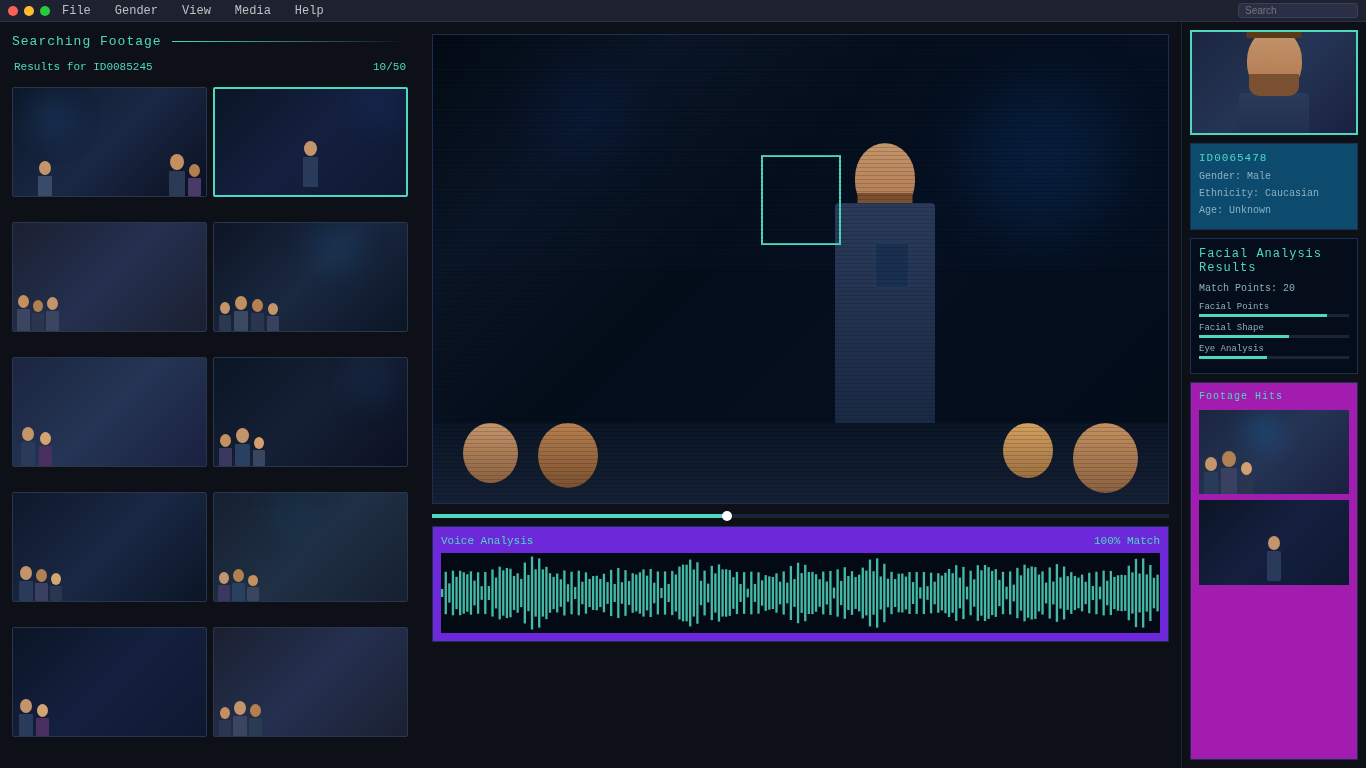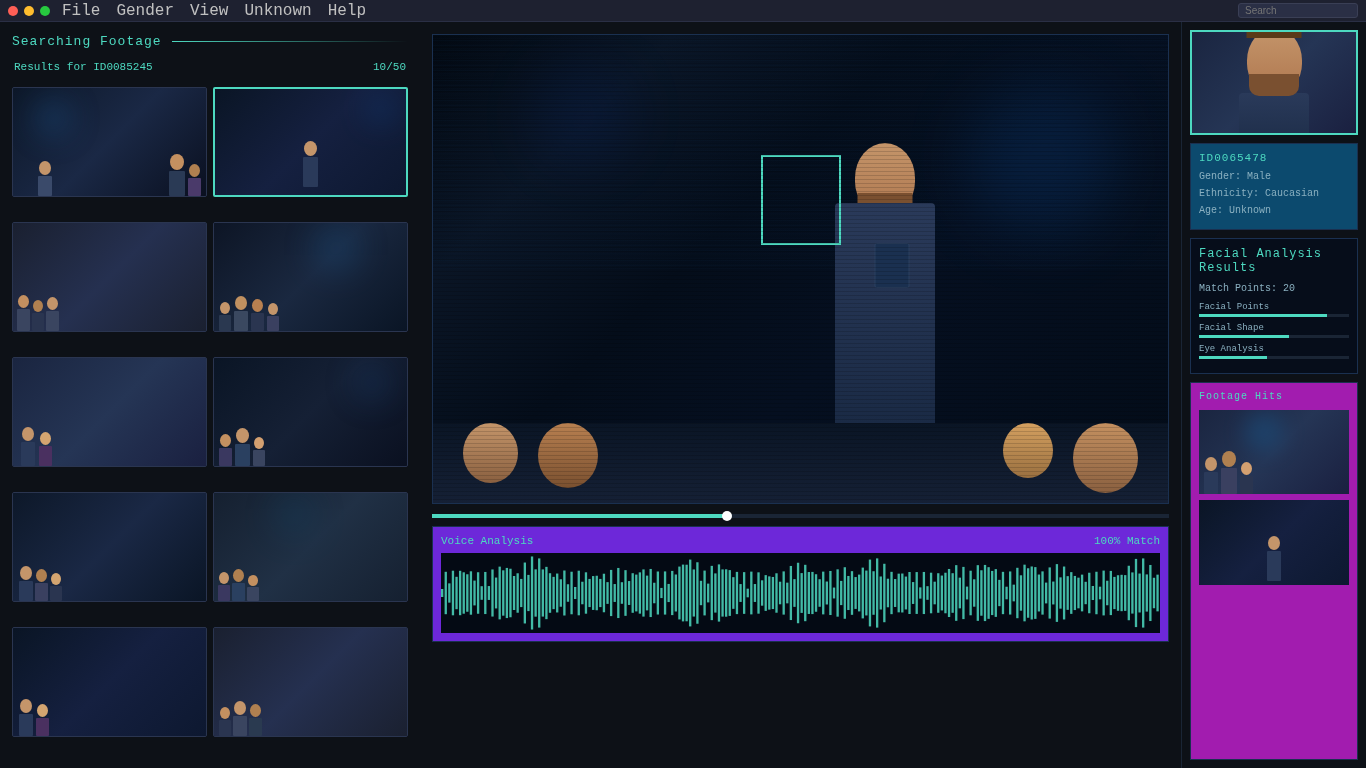--- a/index.html
+++ b/index.html
@@ -35,23 +35,23 @@
       width: 10px;
       height: 10px;
       border-radius: 50%;
     }
     .tl-red { background: #ff5f56; }
     .tl-yellow { background: #ffbd2e; }
     .tl-green { background: #27c93f; }
 
     .menu-bar {
       display: flex;
-      gap: 16px;
+      gap: 24px;
       margin-left: 12px;
-      font-size: 16px;
+      font-size: 12px;
       color: #c0c0c0;
     }
 
     .menu-item {
       cursor: pointer;
     }
 
     .search-box {
       position: absolute;
       right: 8px;
@@ -586,21 +586,21 @@
 <div id="titlebar">
   <div class="traffic-lights">
     <div class="traffic-light tl-red"></div>
     <div class="traffic-light tl-yellow"></div>
     <div class="traffic-light tl-green"></div>
   </div>
   <div class="menu-bar">
     <span class="menu-item">File</span>
     <span class="menu-item">Gender</span>
     <span class="menu-item">View</span>
-    <span class="menu-item">Unknown</span>
+    <span class="menu-item">Media</span>
     <span class="menu-item">Help</span>
   </div>
   <input class="search-box" type="text" placeholder="Search" style="">
 </div>
 
 <div id="main">
 
   <div id="left-panel">
     <div class="section-header">
       <span class="section-title">Searching Footage</span>

